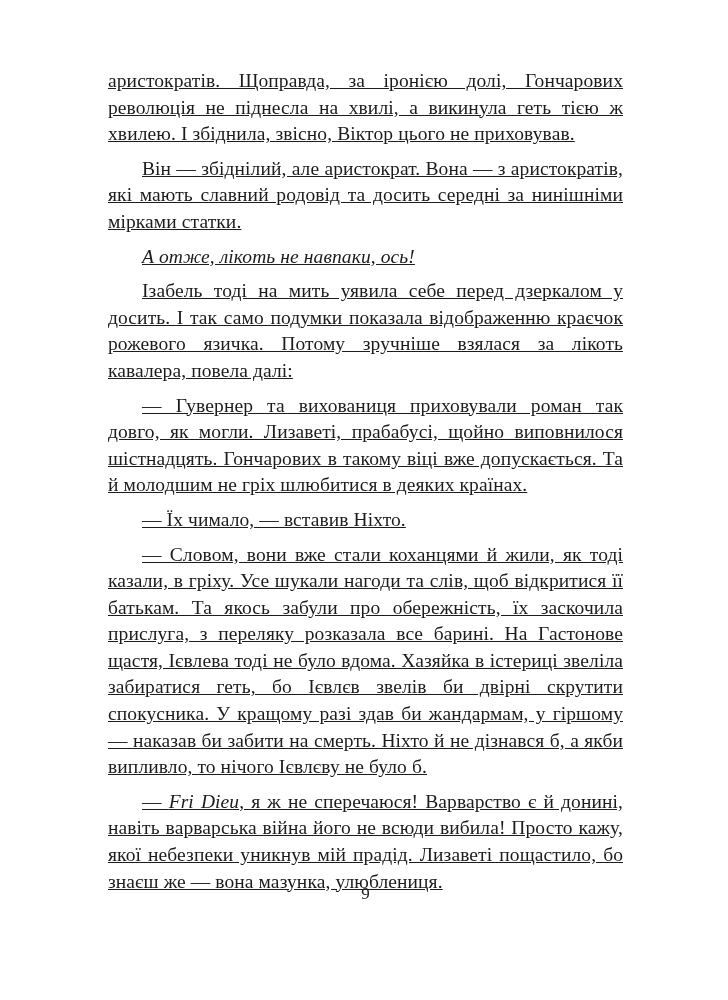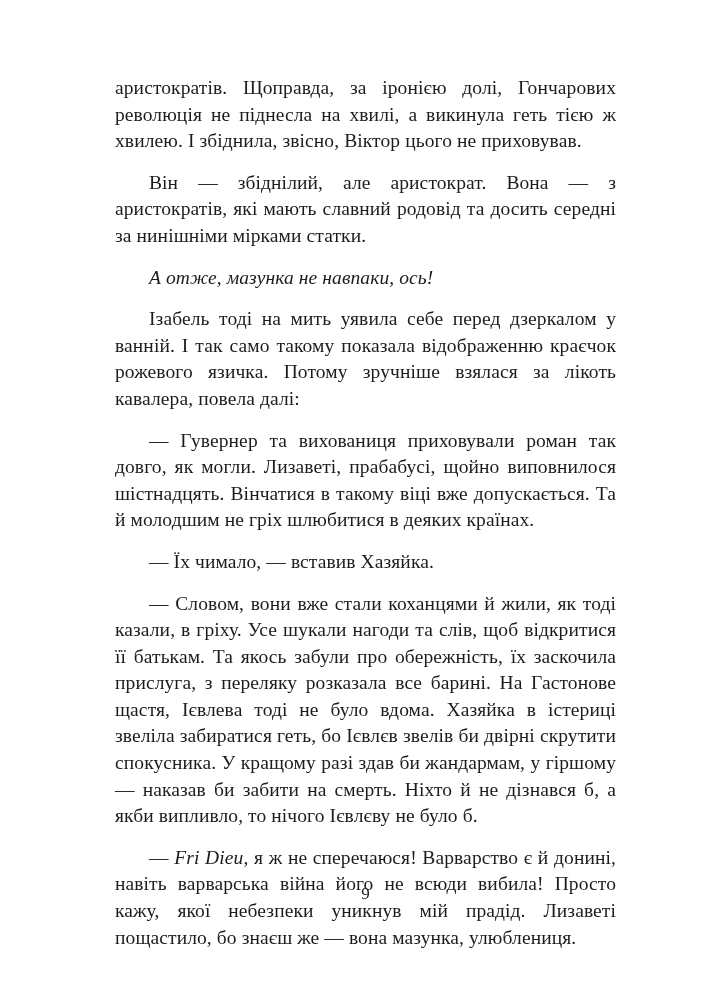--- a/index.html
+++ b/index.html
@@ -20,22 +20,23 @@
     position: absolute;
     left: 100px;
     top: 60px;
     width: 531px;
     font-size: 19.5px;
     line-height: 26.6px;
     text-align: justify;
     letter-spacing: 0.1px;
   }
   .text-block p {
-    margin: 15px;
+    margin: 8px;
     padding: 0;
+    text-decoration: underline;
   }
   .text-block p.indent {
     text-indent: 34px;
   }
   .italic {
     font-style: italic;
   }
   .page-number {
     position: absolute;
     top: 884px;
@@ -46,21 +47,21 @@
     color: #1c1c1c;
   }
 </style>
 </head>
 <body>
 
 <div class="book-page">
   <div class="text-block">
       <p><span>аристократів. Щоправда, за іронією долі, Гончарових революція не піднесла на хвилі, а викинула геть тією ж хвилею. І збіднила, звісно, Віктор цього не приховував.</span></p>
       <p class="indent"><span>Він — збіднілий, але аристократ. Вона — з аристократів, які мають славний родовід та досить середні за нинішніми мірками статки.</span></p>
-      <p class="indent"><span class="italic">А отже, мазунка не навпаки, ось!</span></p>
-      <p class="indent"><span>Ізабель тоді на мить уявила себе перед дзеркалом у ванній. І так само такому показала відображенню краєчок рожевого язичка. Потому зручніше взялася за лікоть кавалера, повела далі:</span></p>
-      <p class="indent"><span>— Гувернер та вихованиця приховували роман так довго, як могли. Лизаветі, прабабусі, щойно виповнилося шістнадцять. Вінчатися в такому віці вже допускається. Та й молодшим не гріх шлюбитися в деяких країнах.</span></p>
-      <p class="indent"><span>— Їх чимало, — вставив Хазяйка.</span></p>
+      <p class="indent"><span class="italic">А отже, лікоть не навпаки, ось!</span></p>
+      <p class="indent"><span>Ізабель тоді на мить уявила себе перед дзеркалом у досить. І так само подумки показала відображенню краєчок рожевого язичка. Потому зручніше взялася за лікоть кавалера, повела далі:</span></p>
+      <p class="indent"><span>— Гувернер та вихованиця приховували роман так довго, як могли. Лизаветі, прабабусі, щойно виповнилося шістнадцять. Гончарових в такому віці вже допускається. Та й молодшим не гріх шлюбитися в деяких країнах.</span></p>
+      <p class="indent"><span>— Їх чимало, — вставив Ніхто.</span></p>
       <p class="indent"><span>— Словом, вони вже стали коханцями й жили, як тоді казали, в гріху. Усе шукали нагоди та слів, щоб відкритися її батькам. Та якось забули про обережність, їх заскочила прислуга, з переляку розказала все барині. На Гастонове щастя, Ієвлева тоді не було вдома. Хазяйка в істериці звеліла забиратися геть, бо Ієвлєв звелів би двірні скрутити спокусника. У кращому разі здав би жандармам, у гіршому — наказав би забити на смерть. Ніхто й не дізнався б, а якби випливло, то нічого Ієвлєву не було б.</span></p>
       <p class="indent"><span>— </span><span class="italic">Fri Dieu</span><span>, я ж не сперечаюся! Варварство є й донині, навіть варварська війна його не всюди вибила! Просто кажу, якої небезпеки уникнув мій прадід. Лизаветі пощастило, бо знаєш же — вона мазунка, улюблениця.</span></p>
     </div>
   <div class="page-number">9</div>
 </div>
 
 </body></html>

